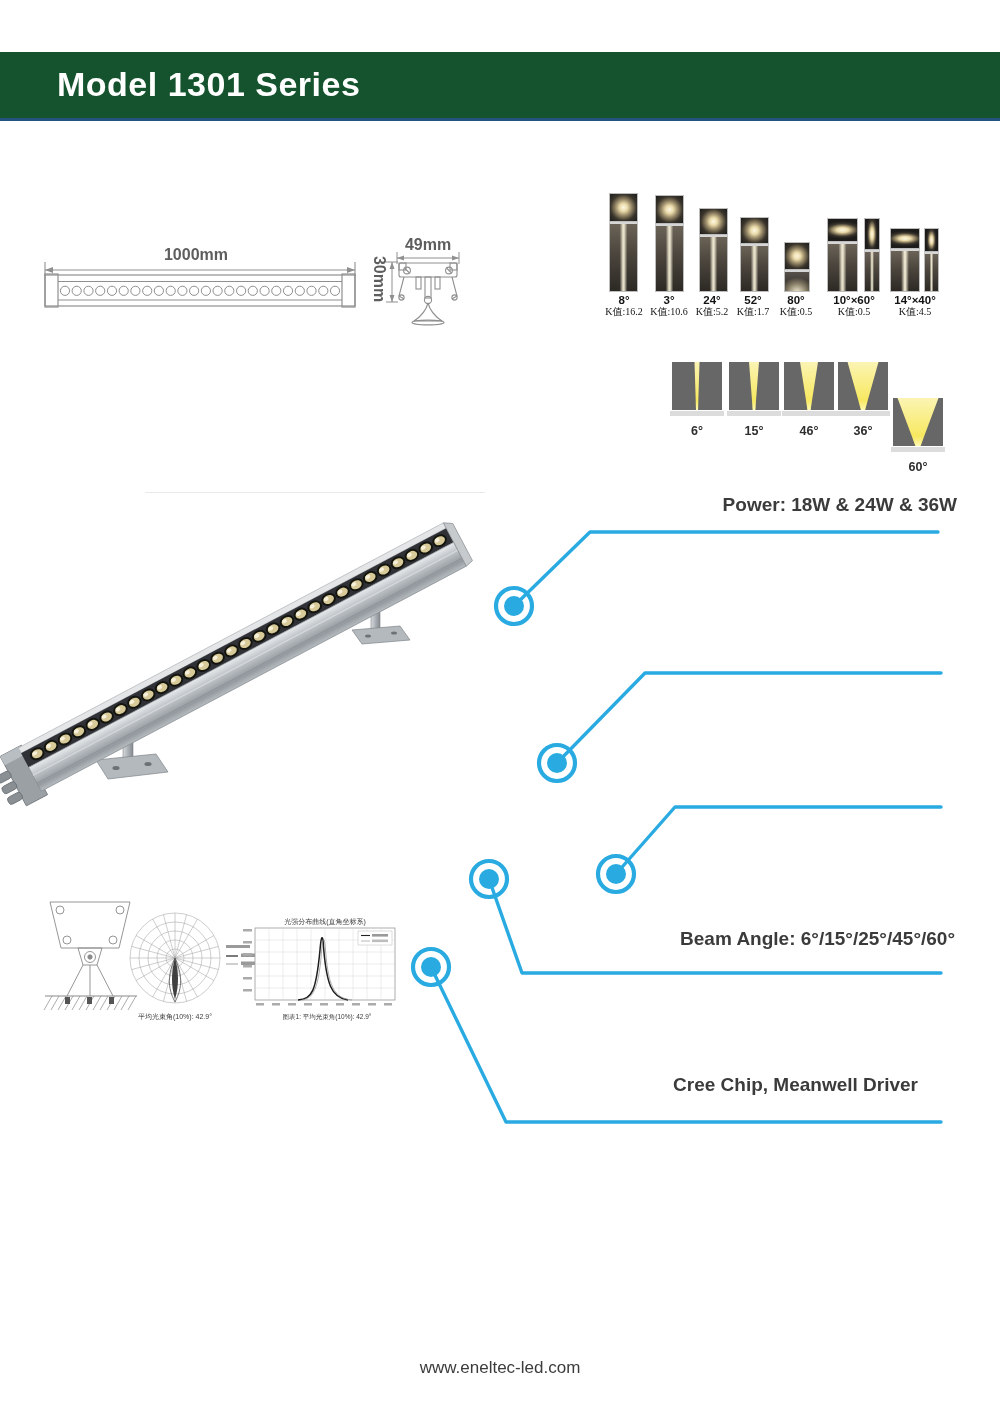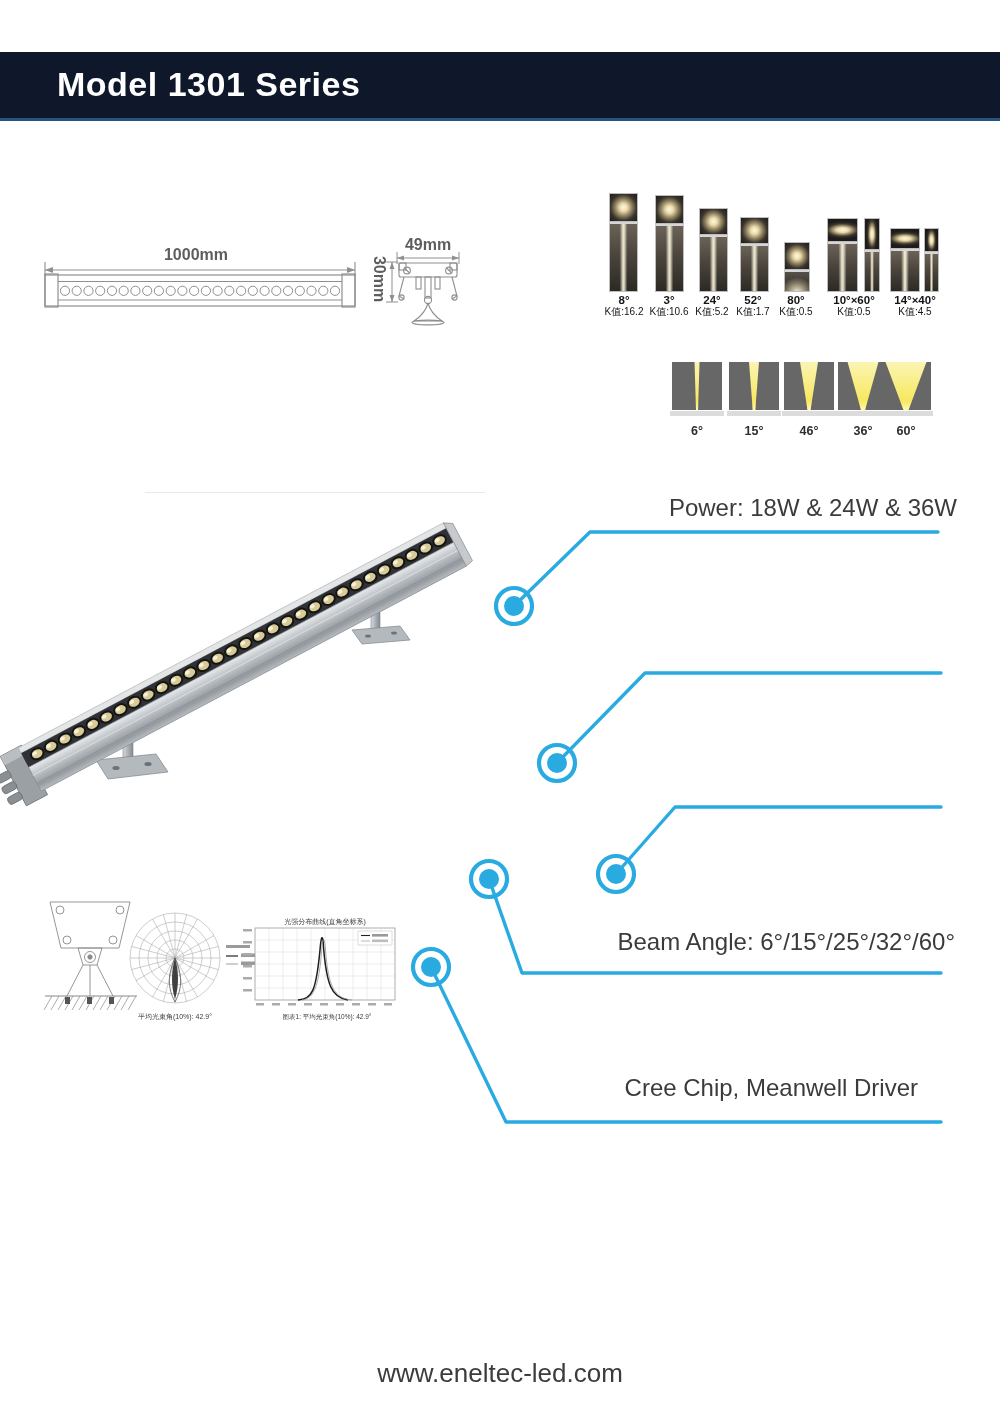--- a/index.html
+++ b/index.html
@@ -3,21 +3,21 @@
 <meta charset="utf-8">
 <style>
   html,body{margin:0;padding:0;background:#888;}
   .page{
     position:relative;width:1000px;height:1414px;margin:0 auto;background:#ffffff;
     font-family:"Liberation Sans", sans-serif;overflow:hidden;
   }
   
   .header{
     position:absolute;left:0;top:52px;width:1000px;height:66px;
-    background:#0f172a;border-bottom:3px solid #24537f;
+    background:#14532d;border-bottom:3px solid #24537f;
   }
   .header h1{
     margin:0;padding-left:57px;line-height:64px;font-size:34px;font-weight:bold;color:#ffffff;
     letter-spacing:.5px;
   }
   
   .abs{position:absolute;}
   
   .beamphotos{position:absolute;left:600px;top:190px;width:352px;height:140px;}
   .bp-col{position:absolute;}
@@ -33,54 +33,54 @@
       linear-gradient(90deg, rgba(248,242,218,0) 36%, rgba(248,242,218,.9) 48%, rgba(248,242,218,.9) 52%, rgba(248,242,218,0) 64%),
       linear-gradient(180deg,#6b6357 0%,#4b453d 45%,#2c2924 100%);
   }
   .bp-beam.wide{
     background:
       radial-gradient(ellipse 95% 105% at 50% 105%, rgba(250,243,215,.95) 0%, rgba(186,172,136,.55) 45%, rgba(0,0,0,0) 72%),
       linear-gradient(180deg,#57504a,#2e2b26);
   }
   .bp-label{position:absolute;width:84px;text-align:center;color:#141414;}
   .bp-label .ang{font-size:11.5px;font-weight:bold;line-height:12px;}
-  .bp-label .kv{font-size:10px;line-height:12px;}
+  .bp-label .kv{font-size:10px;line-height:12px;font-family:Liberation Serif, serif;}
   
   .wedges{position:absolute;left:668px;top:362px;width:290px;height:80px;}
   .wedge-cell{position:absolute;top:0;width:50px;}
   .wedge-cell:nth-child(1){left:4px;}
   .wedge-cell:nth-child(2){left:61px;}
   .wedge-cell:nth-child(3){left:116px;}
   .wedge-cell:nth-child(4){left:170px;}
-  .wedge-cell:nth-child(5){left:213px;}
+  .wedge-cell:nth-child(5){left:225px;margin-top:36px;}
   .wedge-sq{position:relative;width:50px;height:48px;background:#676767;overflow:hidden;}
   .wedge-beam{
     position:absolute;left:0;top:0;width:100%;height:100%;
     background:
       radial-gradient(ellipse 60% 30% at 50% 100%, rgba(255,250,190,.95), rgba(255,244,120,0) 70%),
       linear-gradient(180deg,#fbf4b4 0%,#f8ea6a 70%,#f6e447 100%);
   }
   .w6  .wedge-beam{clip-path:polygon(45% 0,55% 0,52% 100%,48% 100%);}
   .w15 .wedge-beam{clip-path:polygon(40% 0,60% 0,52.5% 100%,47.5% 100%);}
   .w25 .wedge-beam{clip-path:polygon(32% 0,68% 0,53% 100%,47% 100%);}
   .w45 .wedge-beam{clip-path:polygon(19% 0,81% 0,54% 100%,46% 100%);}
   .w60 .wedge-beam{clip-path:polygon(9% 0,91% 0,55% 100%,45% 100%);}
   .wedge-floor{width:54px;height:4.5px;margin-left:-2px;background:#dcdcdc;margin-top:1px;}
   .wedge-label{margin-top:8px;text-align:center;font-size:12.5px;font-weight:bold;color:#2e2e2e;}
   
-  .spec{position:absolute;font-size:24px;font-weight:normal;color:#3b3b3b;white-space:nowrap;}
+  .spec{position:absolute;font-size:19px;font-weight:bold;color:#3b3b3b;white-space:nowrap;}
   .spec.s0{top:494px;right:43px;}
   .spec.s1{top:636px;right:62px;}
   .spec.s2{top:763px;right:32px;}
   .spec.s3{top:928px;right:45px;}
   .spec.s4{top:1074px;right:82px;}
   
   .photo-topline{position:absolute;left:145px;top:492px;width:340px;height:1px;background:#e9e9e9;}
   .footer{position:absolute;left:0;top:1358px;width:1000px;text-align:center;
-          font-size:26px;color:#3c3c3c;}
+          font-size:17px;color:#3c3c3c;}
   svg text{font-family:"Liberation Sans", sans-serif;}
 </style>
 </head>
 <body>
 
 <div class="page">
 
   <div class="header">
     <h1>Model 1301 Series</h1>
   </div>
@@ -419,21 +419,21 @@
         <circle cx="514" cy="126" r="10"></circle>
           <circle cx="557" cy="283" r="10"></circle>
           <circle cx="616" cy="394" r="10"></circle>
         <circle cx="489" cy="399" r="10"></circle>
           <circle cx="431" cy="487" r="10"></circle>
       </g>
     </g>
   </svg>
 
   <div class="spec s0">Power: 18W &amp; 24W &amp; 36W</div>
-  <div class="spec s3">Beam Angle: 6°/15°/25°/32°/60°</div>
+  <div class="spec s3">Beam Angle: 6°/15°/25°/45°/60°</div>
   <div class="spec s4">Cree Chip, Meanwell Driver</div>
 
   <svg class="abs" style="left:40px;top:888px" width="360" height="142" viewBox="0 0 360 142">
 
     <g stroke="#8a8a8a" stroke-width="0.9" fill="none">
       <polygon points="10,14 90,14 79,60 21,60"></polygon>
       <circle cx="20" cy="22" r="4"></circle>
         <circle cx="80" cy="22" r="4"></circle>
       <circle cx="27" cy="52" r="4"></circle>
         <circle cx="73" cy="52" r="4"></circle>

